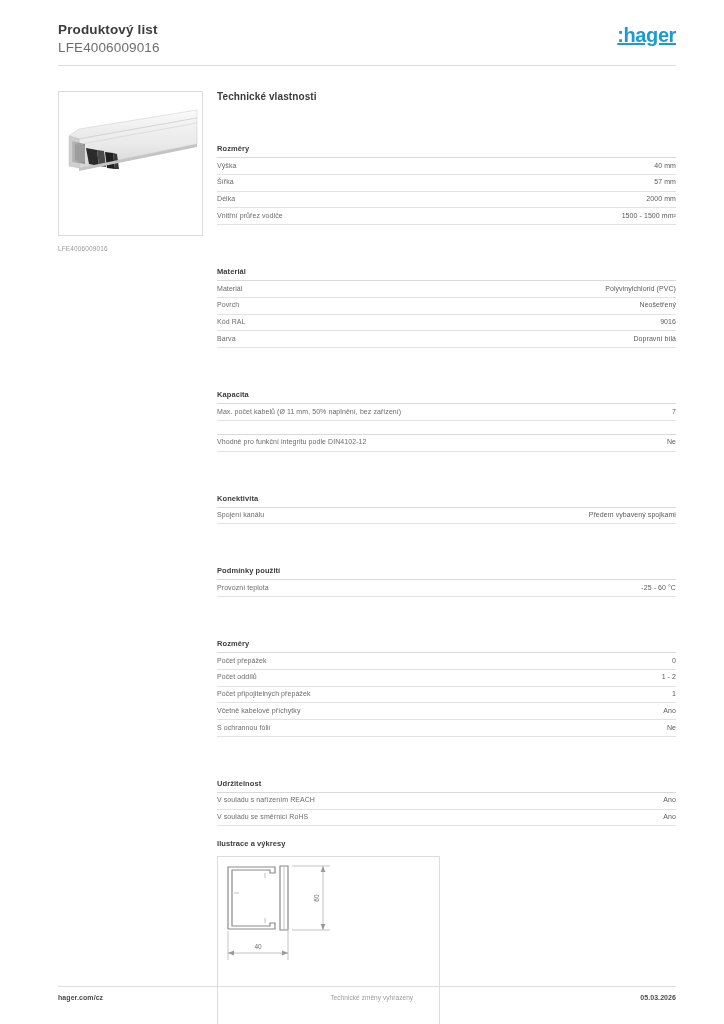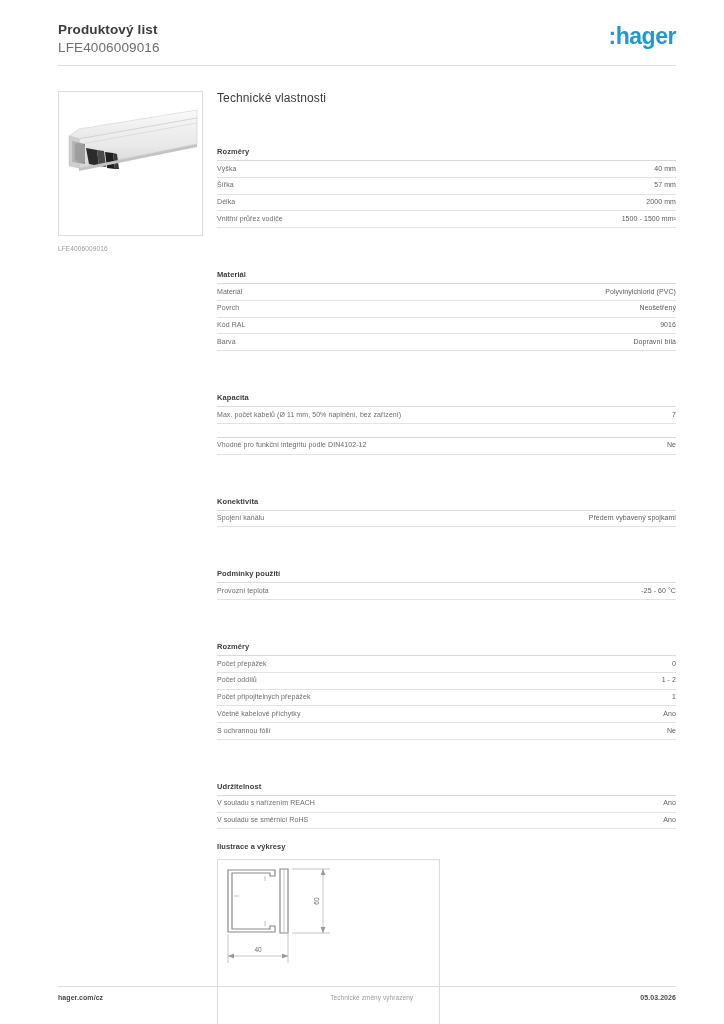--- a/index.html
+++ b/index.html
@@ -45,25 +45,26 @@
 
   .doc-subtitle {
     font-size: 13.5px;
     font-weight: normal;
     color: #6e6e6e;
     letter-spacing: 0.01em;
     line-height: 1.25;
   }
 
   .logo {
-    font-size: 23px;
+    font-size: 20px;
     font-weight: bold;
     letter-spacing: -0.02em;
     line-height: 1;
     padding-top: 3px;
+    text-decoration: underline;
   }
 
   .header-rule {
     position: absolute;
     left: 58px; top: 65px;
     width: 618px;
     height: 1px;
     background: #dddddd;
   }
 
@@ -91,22 +92,22 @@
   }
 
   
   .spec-col {
     position: absolute;
     left: 217px; top: 91px;
     width: 459px;
   }
 
   .spec-main-title {
-    font-size: 12px;
-    font-weight: normal;
+    font-size: 10px;
+    font-weight: bold;
     color: #3c3c3c;
     margin-bottom: 19px;
     letter-spacing: 0.01em;
   }
 
   .group { margin-bottom: 13px; }
 
   .group-title {
     font-size: 7.5px;
     font-weight: bold;

